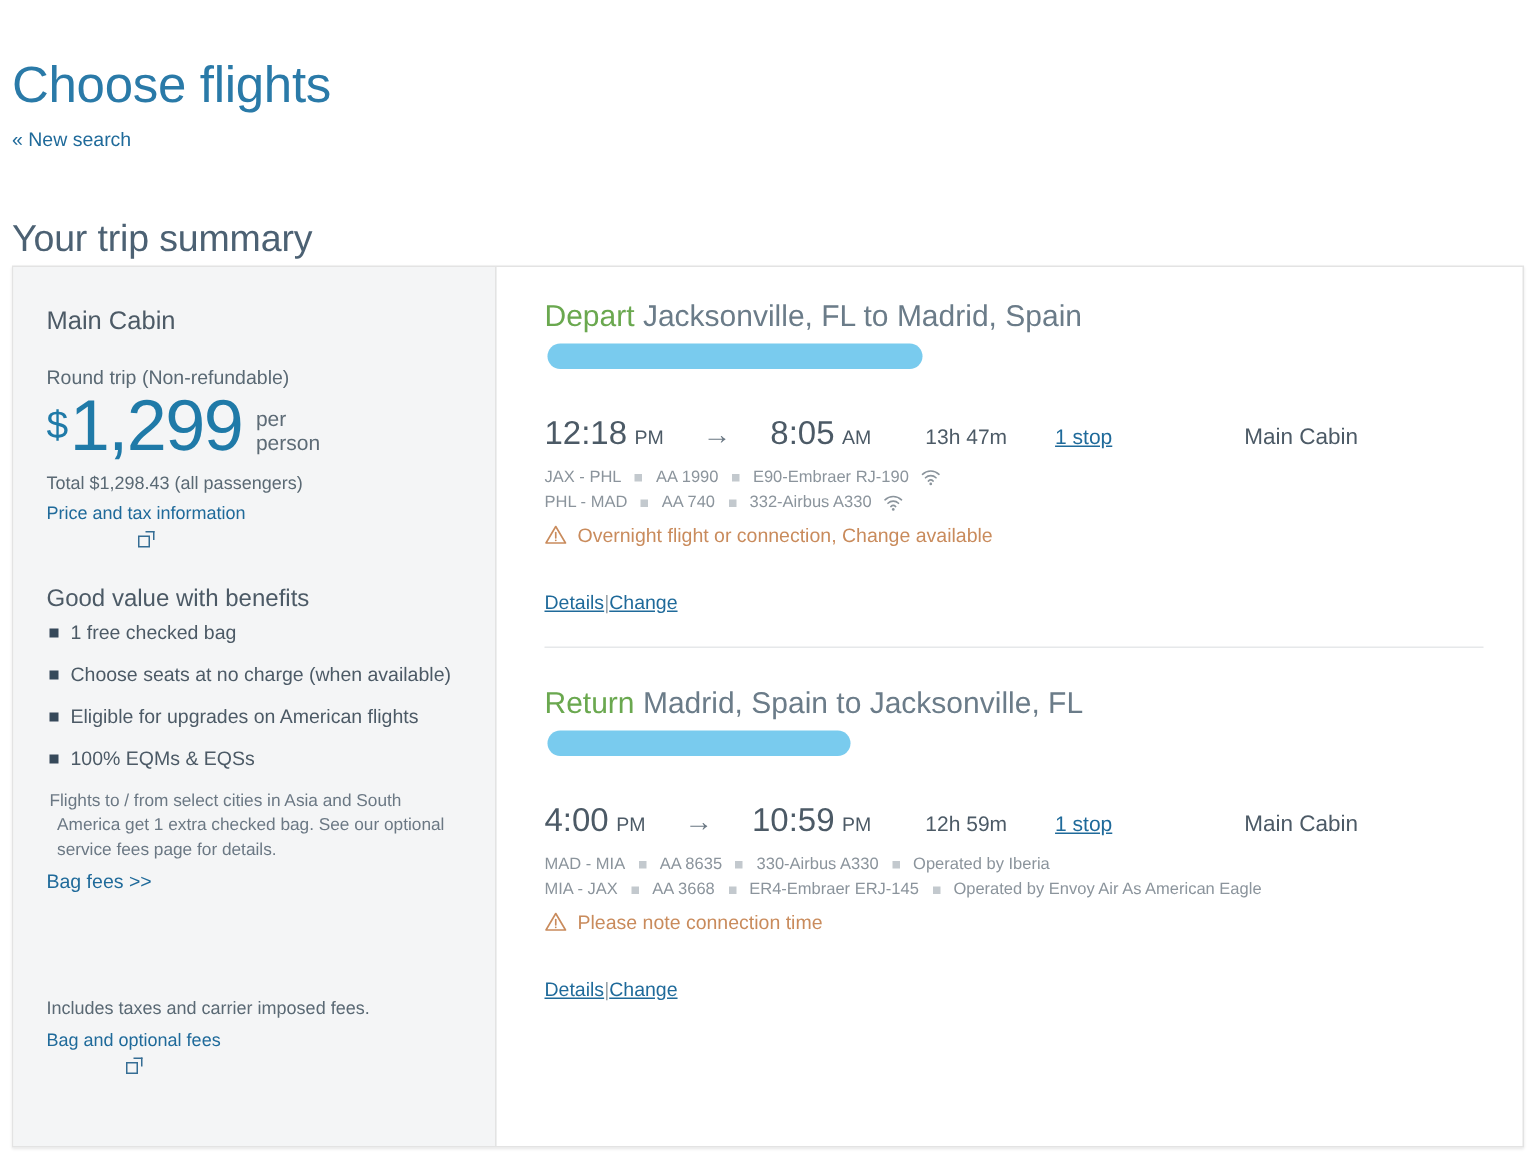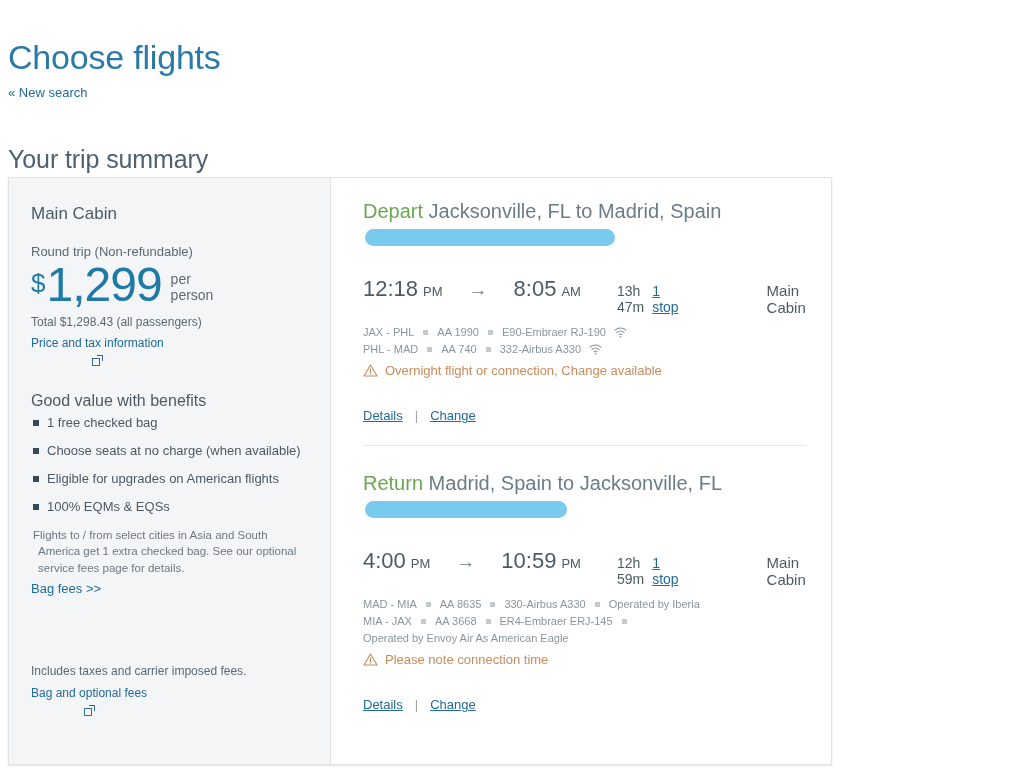--- a/index.html
+++ b/index.html
@@ -43,21 +43,21 @@
     font-weight: 400;
     color: #4c6173;
     letter-spacing: -0.1px;
   }
 
   
   .card {
     position: absolute;
     left: 8px;
     top: 177px;
-    width: 824px;
+    width: 1008px;
     height: 588px;
     background: #ffffff;
     border: 1px solid #e3e3e3;
     box-shadow: 0 1px 2px rgba(0,0,0,0.10);
     box-sizing: border-box;
     display: flex;
   }
 
   
   .sidebar {
@@ -242,21 +242,21 @@
   }
   .dur {
     font-size: 14px;
     color: #4c5a66;
     margin-left: 36px;
   }
   .stops-link {
     font-size: 14px;
     color: #1f6a9a;
     text-decoration: underline;
-    margin-left: 8px;
+    margin-left: 32px;
   }
   .cabin-right {
     font-size: 15px;
     color: #4c5a66;
     margin-left: 88px;
   }
 
   .segments { margin-top: 8px; }
   .segment {
     font-size: 11px;
@@ -300,21 +300,20 @@
     margin-right: 7px;
   }
   .tri svg { display: block; }
 
   .actions {
     margin-top: 30px;
     font-size: 13px;
     color: #9aa3aa;
     display: flex;
     align-items: flex-end;
-    gap: 12px;
   }
   .actions a {
     color: #1f6a9a;
     text-decoration: underline;
   }
   .hr {
     border: 0;
     border-top: 1px solid #e6e8ea;
     margin: 22px 0 0 0;
   }

